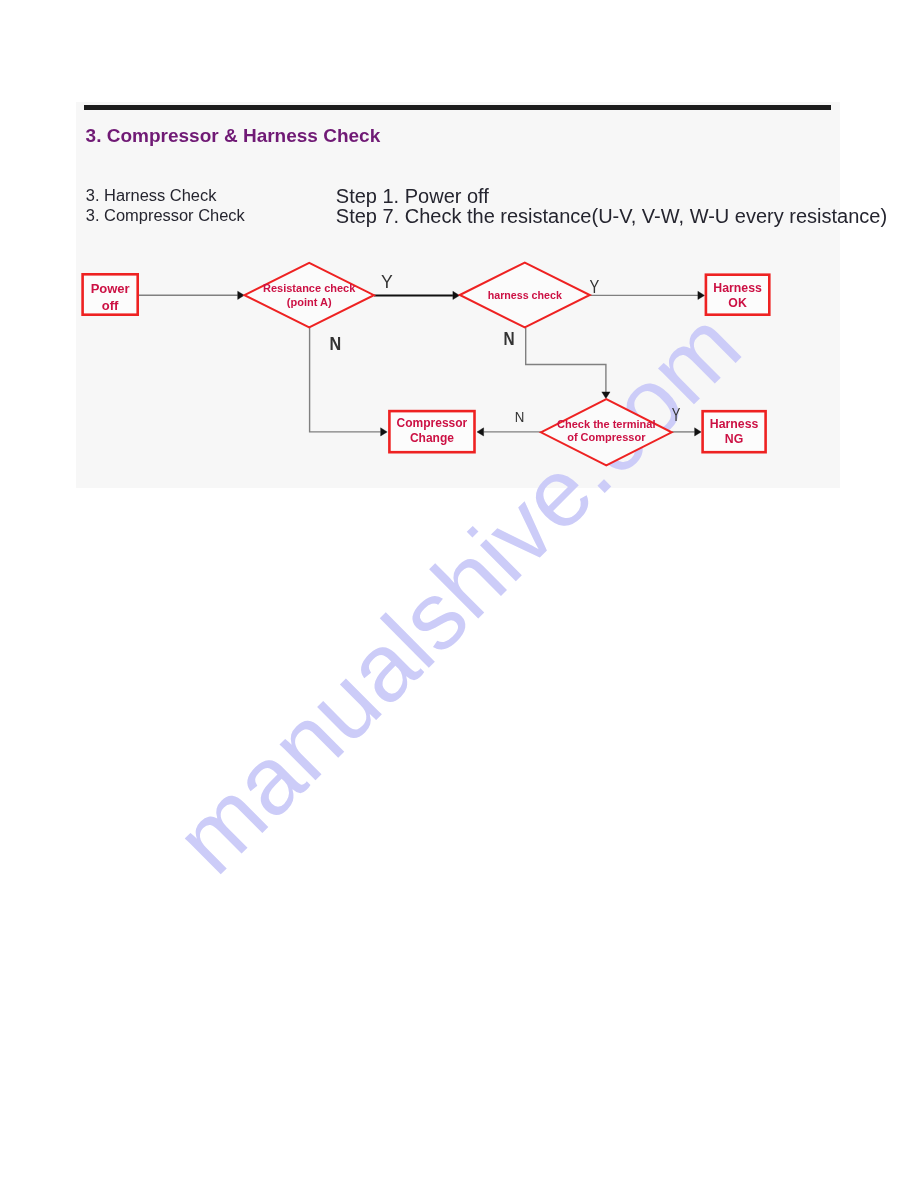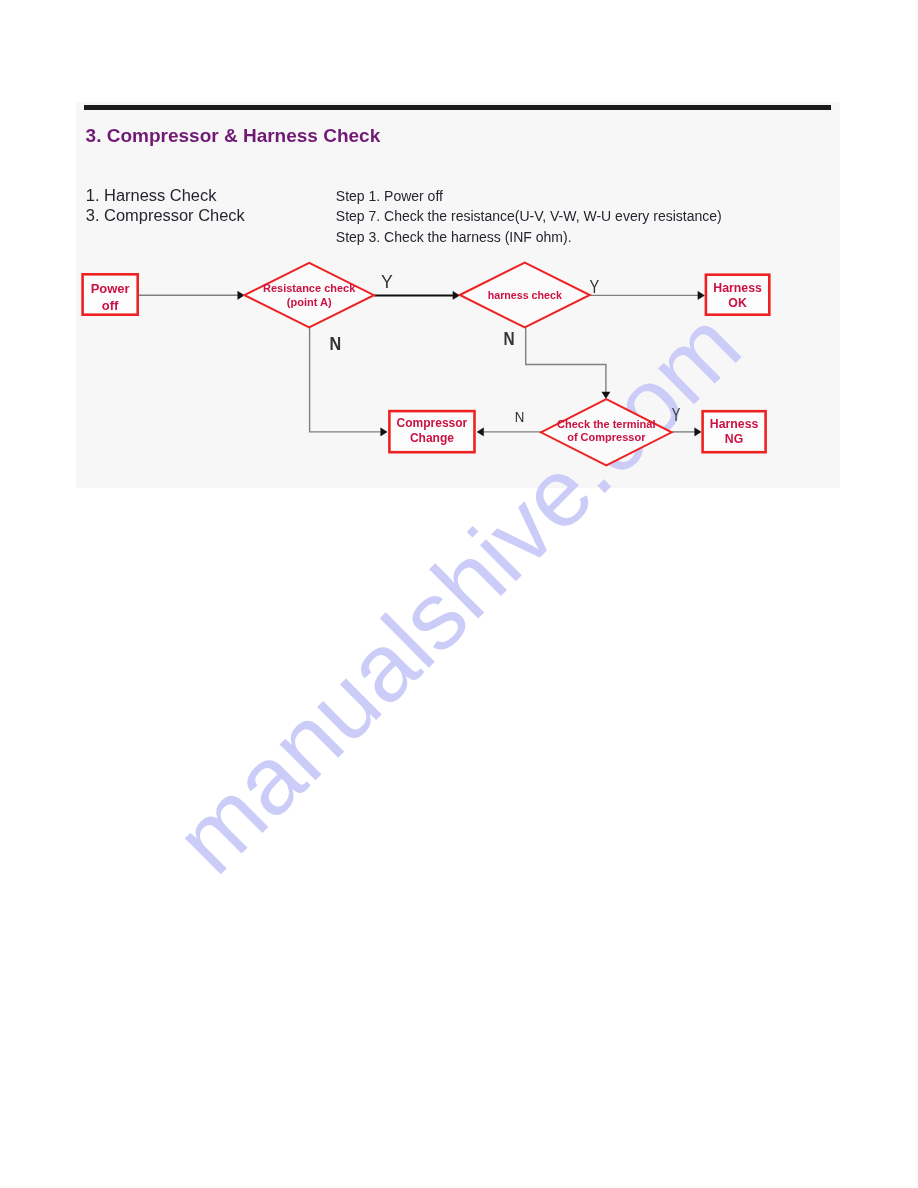--- a/index.html
+++ b/index.html
@@ -3,43 +3,42 @@
 <meta charset="utf-8">
 <style>
   html,body{margin:0;padding:0;}
   body{width:918px;height:1188px;background:#ffffff;font-family:"Liberation Sans",sans-serif;overflow:hidden;}
   #page{position:absolute;left:0;top:0;width:918px;height:1188px;background:#ffffff;}
   #content{position:absolute;left:75.5px;top:102.4px;width:764.5px;height:385.6px;background:#f7f7f7;}
   #watermark{position:absolute;left:0;top:0;width:918px;height:1188px;pointer-events:none;}
   #rule{position:absolute;left:83.5px;top:104.7px;width:747.5px;height:5px;background:#1c1c1c;}
   #title{position:absolute;left:85.6px;top:126.3px;font-size:19px;font-weight:bold;color:#701a75;line-height:20px;white-space:nowrap;}
   .lcol{position:absolute;left:85.8px;font-size:16.45px;color:#25252f;line-height:19.8px;white-space:nowrap;}
-  .rcol{position:absolute;left:335.8px;font-size:14px;color:#25252f;line-height:20.5px;white-space:nowrap;}
+  .rcol{position:absolute;left:335.8px;font-size:20px;color:#25252f;line-height:20.5px;white-space:nowrap;}
   #flow{position:absolute;left:0;top:0;width:918px;height:1188px;}
 </style>
 </head>
 <body>
 
 <div id="page">
 
   <div id="content" style="background-color: rgb(247, 247, 247);"></div>
 
   <svg id="watermark" viewBox="0 0 918 1188" width="918" height="1188">
     <text x="216" y="879" font-family="Liberation Sans, sans-serif" font-size="96" transform="rotate(-44.8 216 879)" fill="#ccccf8">manualshive.com</text>
   </svg>
 
   <div id="rule"></div>
   <div id="title">3. Compressor &amp; Harness Check</div>
 
-  <div class="lcol" style="top:185.7px">1. Harness Check</div>
+  <div class="lcol" style="top:185.7px">3. Harness Check</div>
   <div class="lcol" style="top:205.5px">3. Compressor Check</div>
 
   <div class="rcol" style="top:185.5px">Step 1. Power off</div>
   <div class="rcol" style="top:206.3px">Step 7. Check the resistance(U-V, V-W, W-U every resistance)</div>
-  <div class="rcol" style="top:226.5px">Step 3. Check the harness (INF ohm).</div>
 
   <svg id="flow" viewBox="0 0 918 1188" width="918" height="1188">
       <path d="M 139 295.3 L 237.70000000000002 295.3" fill="none" stroke="#808080" stroke-width="1.4" stroke-linejoin="miter" stroke-linecap="butt"></path>
       <path d="M 244.3 295.3 L 237.70000000000002 299.40000000000003 L 237.70000000000002 291.2 Z" fill="#111111" stroke="#111111" stroke-width="0.4"></path>
       <path d="M 374 295.4 L 452.9 295.4" fill="none" stroke="#111111" stroke-width="2" stroke-linejoin="miter" stroke-linecap="butt"></path>
       <path d="M 459.5 295.4 L 452.9 299.5 L 452.9 291.29999999999995 Z" fill="#111111" stroke="#111111" stroke-width="0.4"></path>
       <text x="380.9" y="288.2" fill="#333333" font-family="Liberation Sans, sans-serif" font-size="17.5" font-weight="normal" textLength="11.8" lengthAdjust="spacingAndGlyphs">Y</text>
       <path d="M 590 295.4 L 697.9 295.4" fill="none" stroke="#808080" stroke-width="1.4" stroke-linejoin="miter" stroke-linecap="butt"></path>
       <path d="M 704.5 295.4 L 697.9 299.5 L 697.9 291.29999999999995 Z" fill="#111111" stroke="#111111" stroke-width="0.4"></path>
       <text x="589.5" y="292.5" fill="#333333" font-family="Liberation Sans, sans-serif" font-size="18.5" font-weight="normal" textLength="9.8" lengthAdjust="spacingAndGlyphs">Y</text>

